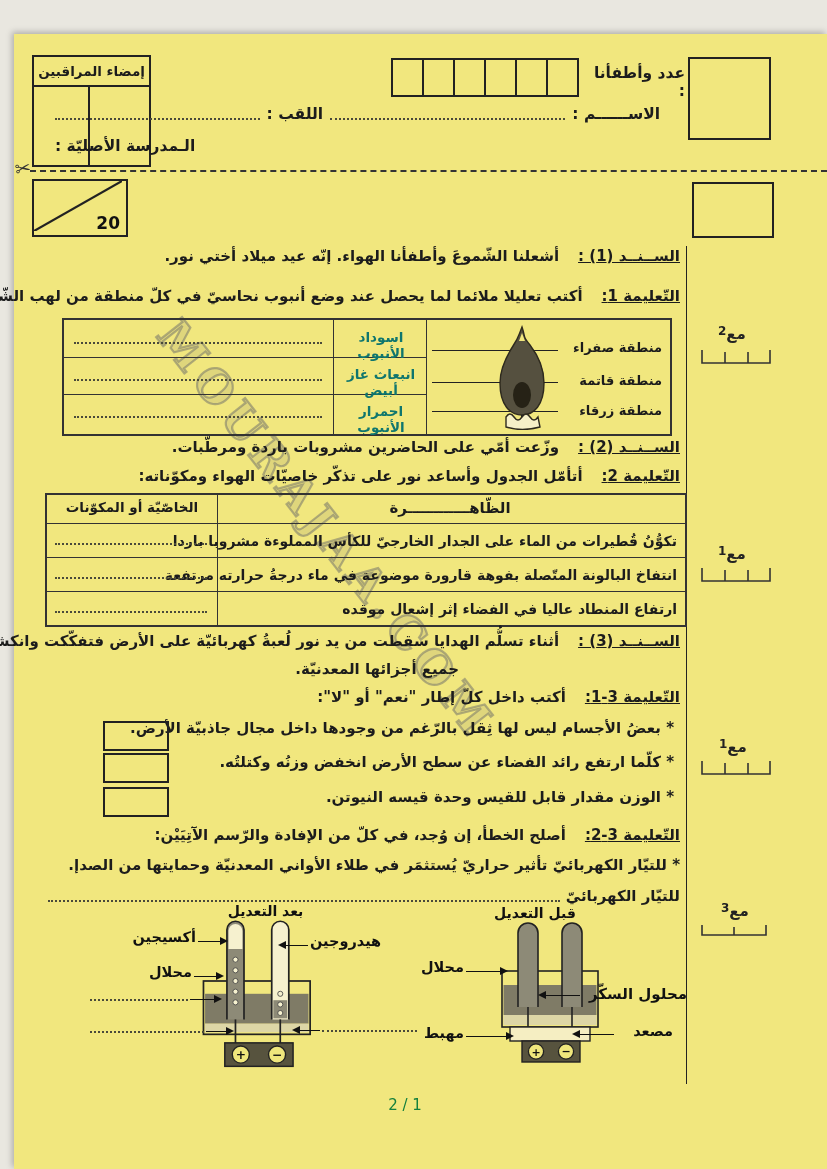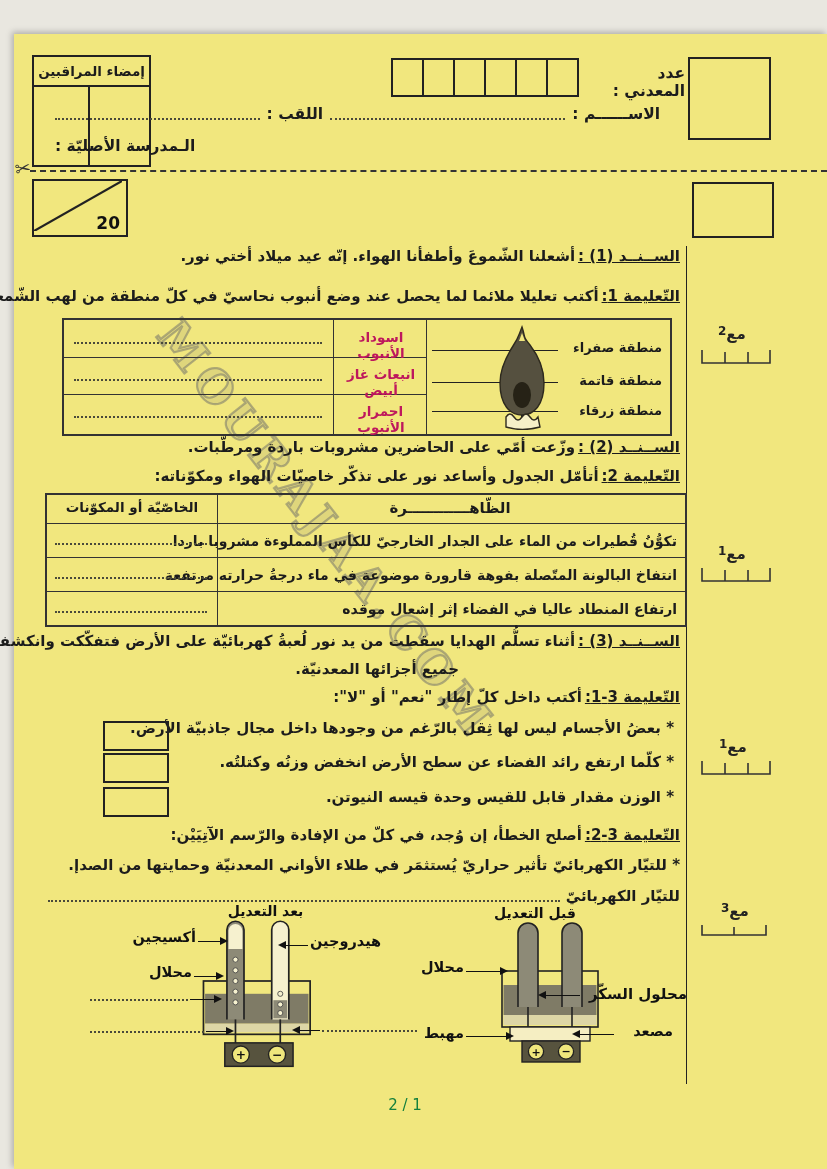--- a/index.html
+++ b/index.html
@@ -2,21 +2,21 @@
 <html lang="ar"><head>
 <meta charset="utf-8">
 <style>
   html,body{margin:0;padding:0;}
   body{width:827px;height:1169px;position:relative;font-family:"DejaVu Sans",sans-serif;background:#e9e7e0;overflow:hidden;}
   .page{position:absolute;inset:0;}
   .paper{position:absolute;left:14px;top:34px;right:0;bottom:0;background:#f1e77e;box-shadow:-2px -2px 6px rgba(0,0,0,.25);}
   .abs{position:absolute;}
   .txt{color:#1c1c1c;font-weight:700;}
   .line{position:absolute;right:147px;left:58px;direction:rtl;text-align:right;color:#1c1c1c;font-weight:700;font-size:15px;white-space:nowrap;}
-  .stitle{text-decoration:underline;margin-left:3px;}
+  .stitle{text-decoration:underline;margin-left:19px;}
   .dots{border-bottom:2.2px dotted #4a4a3a;}
   .box{border:2px solid #222;position:absolute;}
   
   .supbox{position:absolute;left:32px;top:55px;width:115px;height:108px;border:2px solid #222;}
   .supbox-head{height:28px;border-bottom:2px solid #222;text-align:center;font-size:13.5px;line-height:28px;direction:rtl;}
   .supdiv{position:absolute;left:54px;top:30px;bottom:0;border-left:2px solid #222;width:0;}
   .serial-boxes{position:absolute;left:393px;top:58px;display:flex;}
   .sbox{width:29px;height:35px;border:2px solid #222;margin-left:-2px;}
   .hrow{position:absolute;display:flex;direction:rtl;align-items:flex-end;gap:7px;color:#1c1c1c;font-weight:700;font-size:15.5px;}
   .hrow .dots{height:18px;margin-bottom:3px;}
@@ -27,21 +27,21 @@
   .vsep{position:absolute;left:686px;top:246px;height:838px;width:0;border-left:1.8px solid #222;}
   
   .mark{position:absolute;direction:ltr;color:#222;font-weight:700;}
   .mark .num{font-size:12px;vertical-align:top;}
   .mark .word{font-size:15px;}
   
   .t1{position:absolute;left:62px;top:318px;width:606px;height:114px;border:2px solid #333;}
   .t2{position:absolute;left:45px;top:493px;width:638px;height:130px;border:2px solid #333;}
   .tl{position:absolute;border-top:1.5px solid #333;}
   .tv{position:absolute;border-left:1.6px solid #333;width:0;}
-  .obs{position:absolute;width:86px;text-align:center;font-size:13.5px;color:#be185d;font-weight:700;direction:rtl;}
+  .obs{position:absolute;width:86px;text-align:center;font-size:13.5px;color:#0f766e;font-weight:700;direction:rtl;}
   .zl{position:absolute;right:8px;width:95px;text-align:right;font-size:13px;color:#1c1c1c;font-weight:700;direction:rtl;}
   .zline{position:absolute;border-top:1.5px solid #222;}
   .ph{position:absolute;right:8px;left:176px;direction:rtl;text-align:right;font-size:14px;color:#1c1c1c;font-weight:700;white-space:nowrap;}
   .t2h{position:absolute;direction:rtl;text-align:center;font-size:15px;color:#1c1c1c;font-weight:700;}
   
   .st{position:absolute;right:153px;left:178px;direction:rtl;text-align:right;font-size:15px;color:#1c1c1c;font-weight:700;white-space:nowrap;}
   .ynbox{position:absolute;left:103px;width:62px;height:26px;border:2px solid #222;}
   .corr{position:absolute;left:48px;right:147px;top:884px;display:flex;direction:rtl;align-items:flex-end;gap:6px;color:#1c1c1c;font-weight:700;font-size:15px;}
   .corr .dots{flex:1;height:16px;margin-bottom:3px;}
   
@@ -63,21 +63,21 @@
   <div class="paper"></div>
   <div class="watermark">MOURAJAA.COM</div>
 
   <div class="supbox">
     <div class="supbox-head txt">إمضاء المراقبين</div>
     <div class="supdiv"></div>
     <div class="abs" style="left:0;top:30px;width:54px;bottom:0;"></div>
     <div class="abs" style="left:56px;top:30px;right:0;bottom:0;"></div>
   </div>
 
-  <span class="abs txt" style="left:593px;top:64px;width:92px;direction:rtl;text-align:right;font-size:15.5px;">عدد المعدني :</span>
+  <span class="abs txt" style="left:593px;top:64px;width:92px;direction:rtl;text-align:right;font-size:15.5px;">عدد وأطفأنا :</span>
   <div class="serial-boxes">
     <div class="sbox"></div>
     <div class="sbox"></div>
     <div class="sbox"></div>
     <div class="sbox"></div>
     <div class="sbox"></div>
     <div class="sbox"></div>
   </div>
   <div class="box" style="left:688px;top:57px;width:79px;height:79px;"></div>
 

